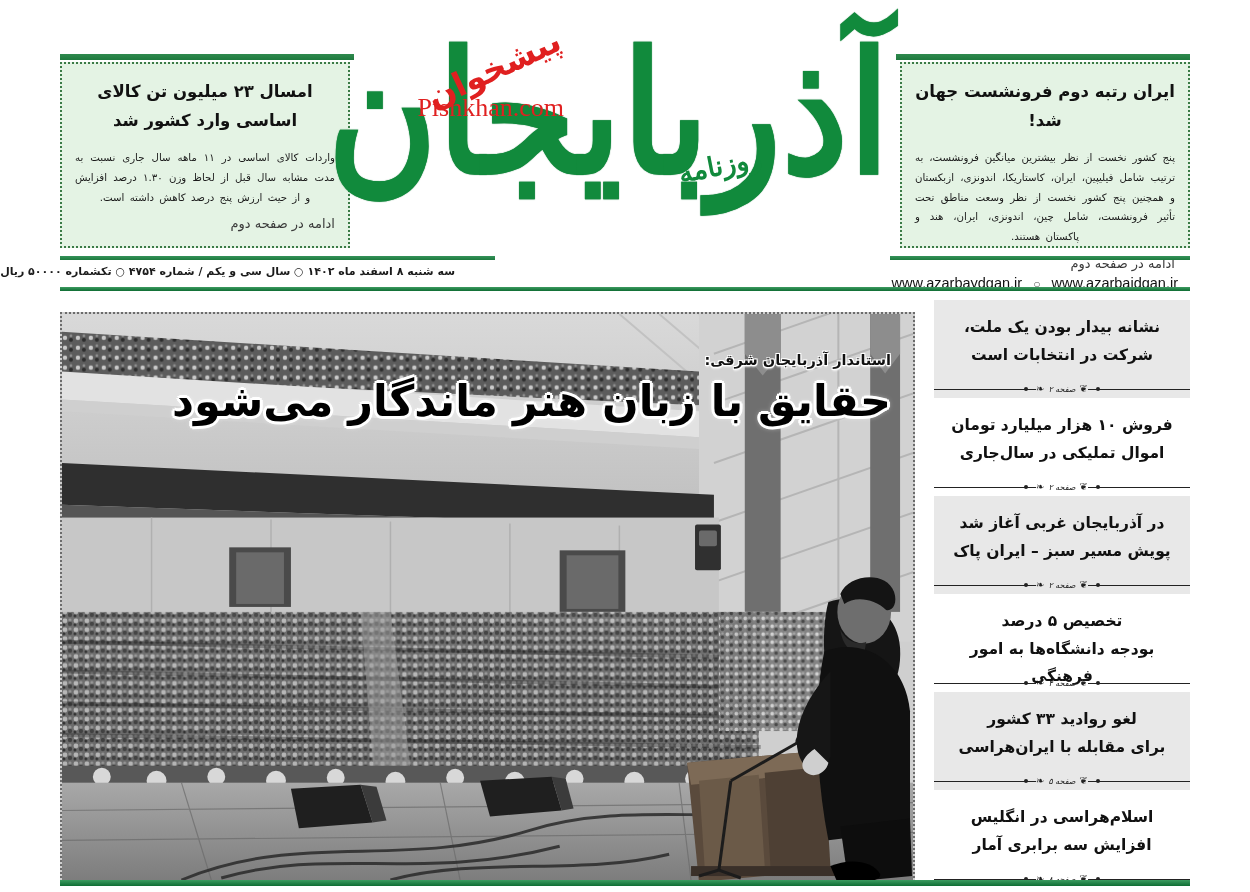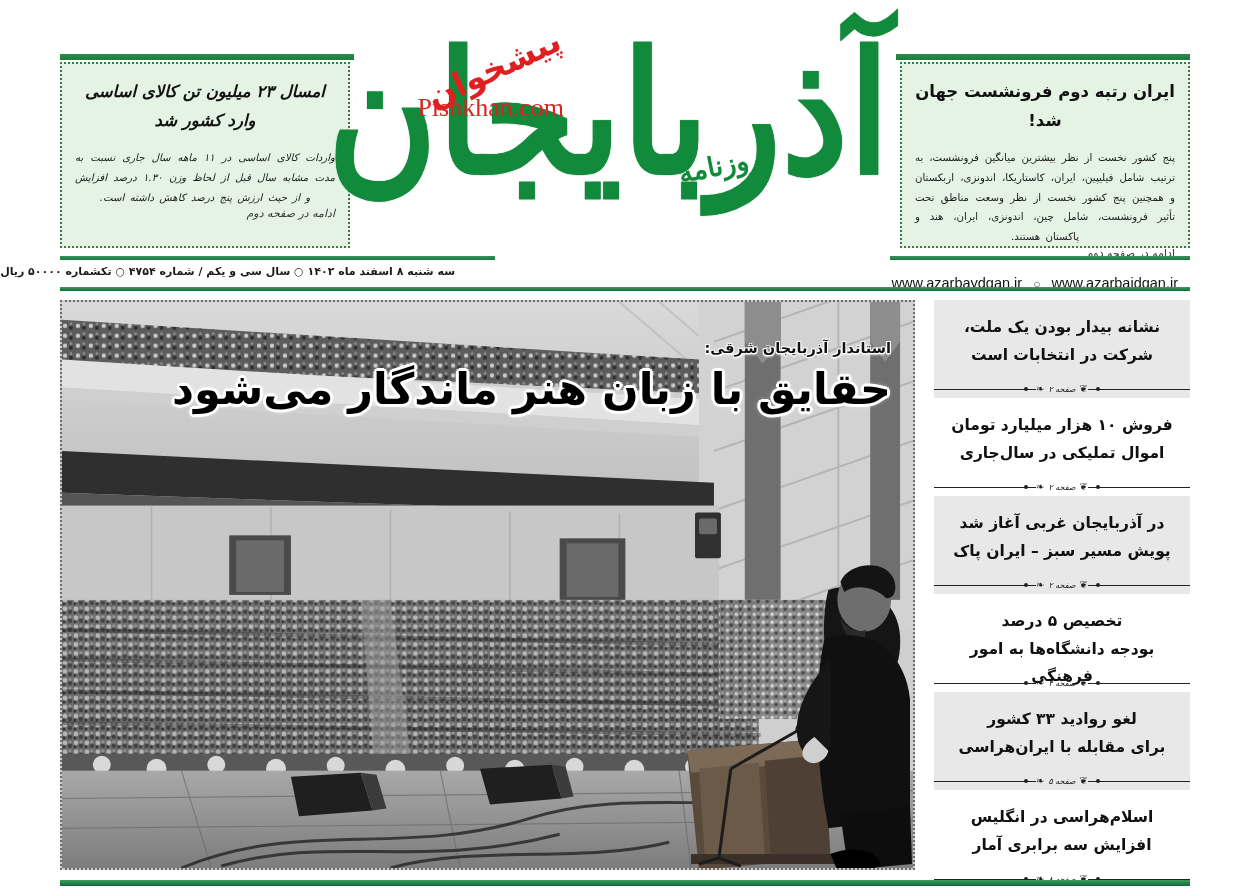--- a/index.html
+++ b/index.html
@@ -24,42 +24,42 @@
     position:absolute;left:60px;top:62px;width:1130px;height:190px;
   }
 
   .promo-box{
     position:absolute;top:0;width:290px;height:186px;
     background:#e4f3e4;
     border:2px dotted #3a7a46;
     box-sizing:border-box;
     padding:12px 13px 8px 13px;
   }
-  .promo-box.left{left:0;font-style:italic;}
+  .promo-box.left{left:0;}
   .promo-box.right{right:0;}
   .promo-rule{
     position:absolute;top:-10px;height:6px;width:294px;
     background:linear-gradient(to bottom,#2f8a4e,#1f7a3e);
   }
   .promo-rule.left{left:-2px;}
   .promo-rule.right{right:-2px;}
 
   .promo-title{
     font-size:16.5px;font-weight:bold;color:#111;
     text-align:center;line-height:1.75;
     letter-spacing:-0.2px;
     margin:2px 0 12px 0;
   }
   .promo-body{
     font-size:10.2px;color:#1b1b1b;line-height:1.95;
     text-align:justify;text-align-last:center;
     word-spacing:2px;
   }
   .promo-note{
-    font-size:11px;color:#3a3a3a;text-align:right;
+    font-size:13px;color:#3a3a3a;margin-top:9px;text-align:right;
   }
   .promo-box.right .promo-note{text-align:right;}
 
   
   .masthead{
     position:absolute;left:300px;top:-50px;width:530px;height:250px;
     text-align:center;
   }
   .masthead-word{
     position:absolute;left:0;right:0;top:26px;
@@ -160,21 +160,21 @@
   }
   .brief-ref .bar.l::after{left:8px;}
   .brief-ref .bar.r::after{right:8px;}
   .brief-ref .txt{
     font-size:8px;color:#222;padding:0 4px;white-space:nowrap;font-style:italic;
   }
   .orn{font-size:10px;color:#222;line-height:1;}
 
   
   .story{
-    position:absolute;left:0;top:0;width:855px;height:570px;
+    position:absolute;left:0;top:12px;width:855px;height:570px;
     border:2px dotted #6c6c6c;
     box-sizing:border-box;
     overflow:hidden;
     background:#cfcfcf;
     padding-left:16px;
   }
   .photo{position:absolute;inset:0;overflow:hidden;}
   .photo svg{display:block;width:100%;height:100%;}
 
   .kicker{

